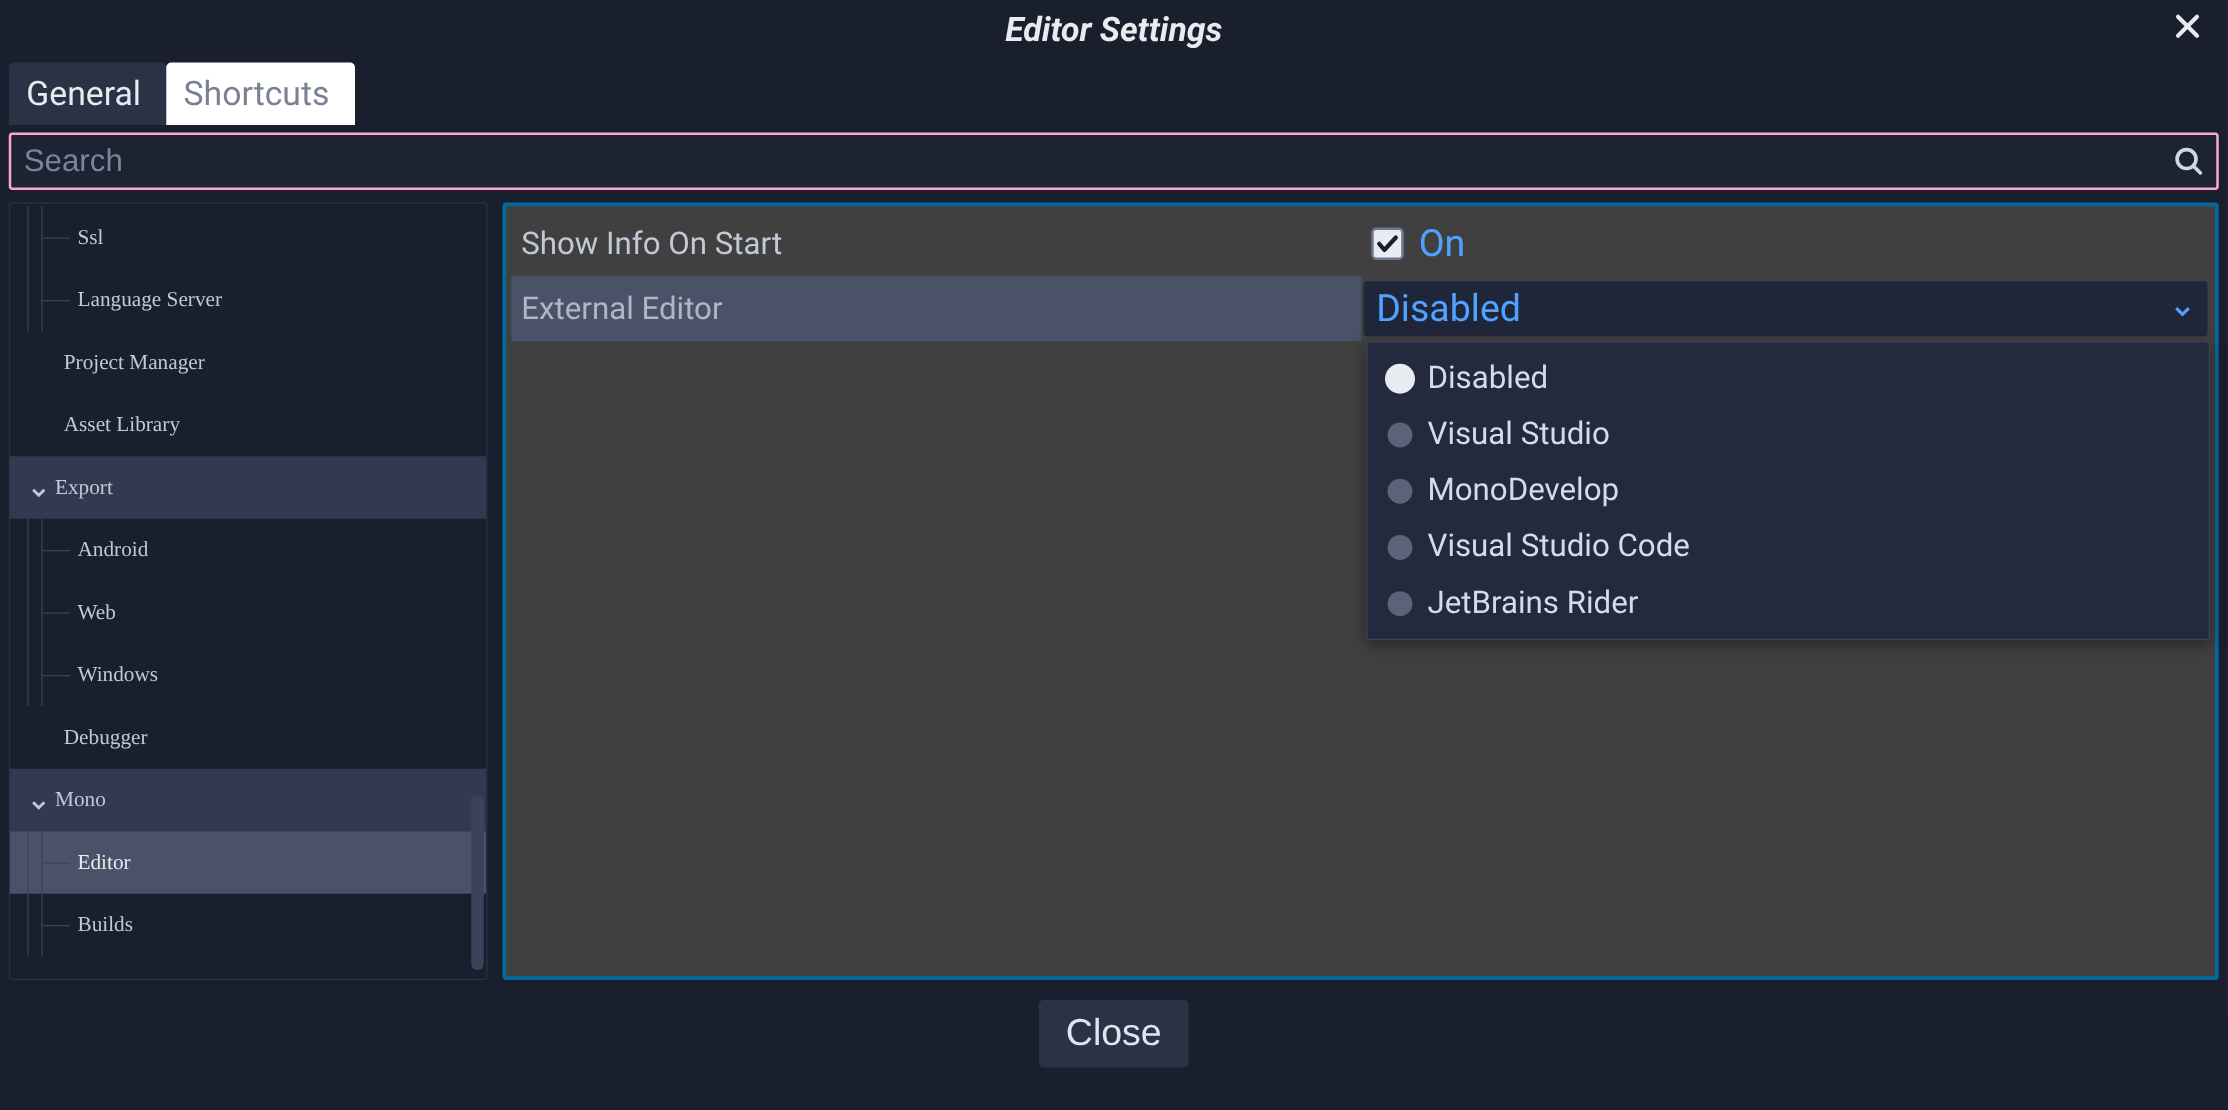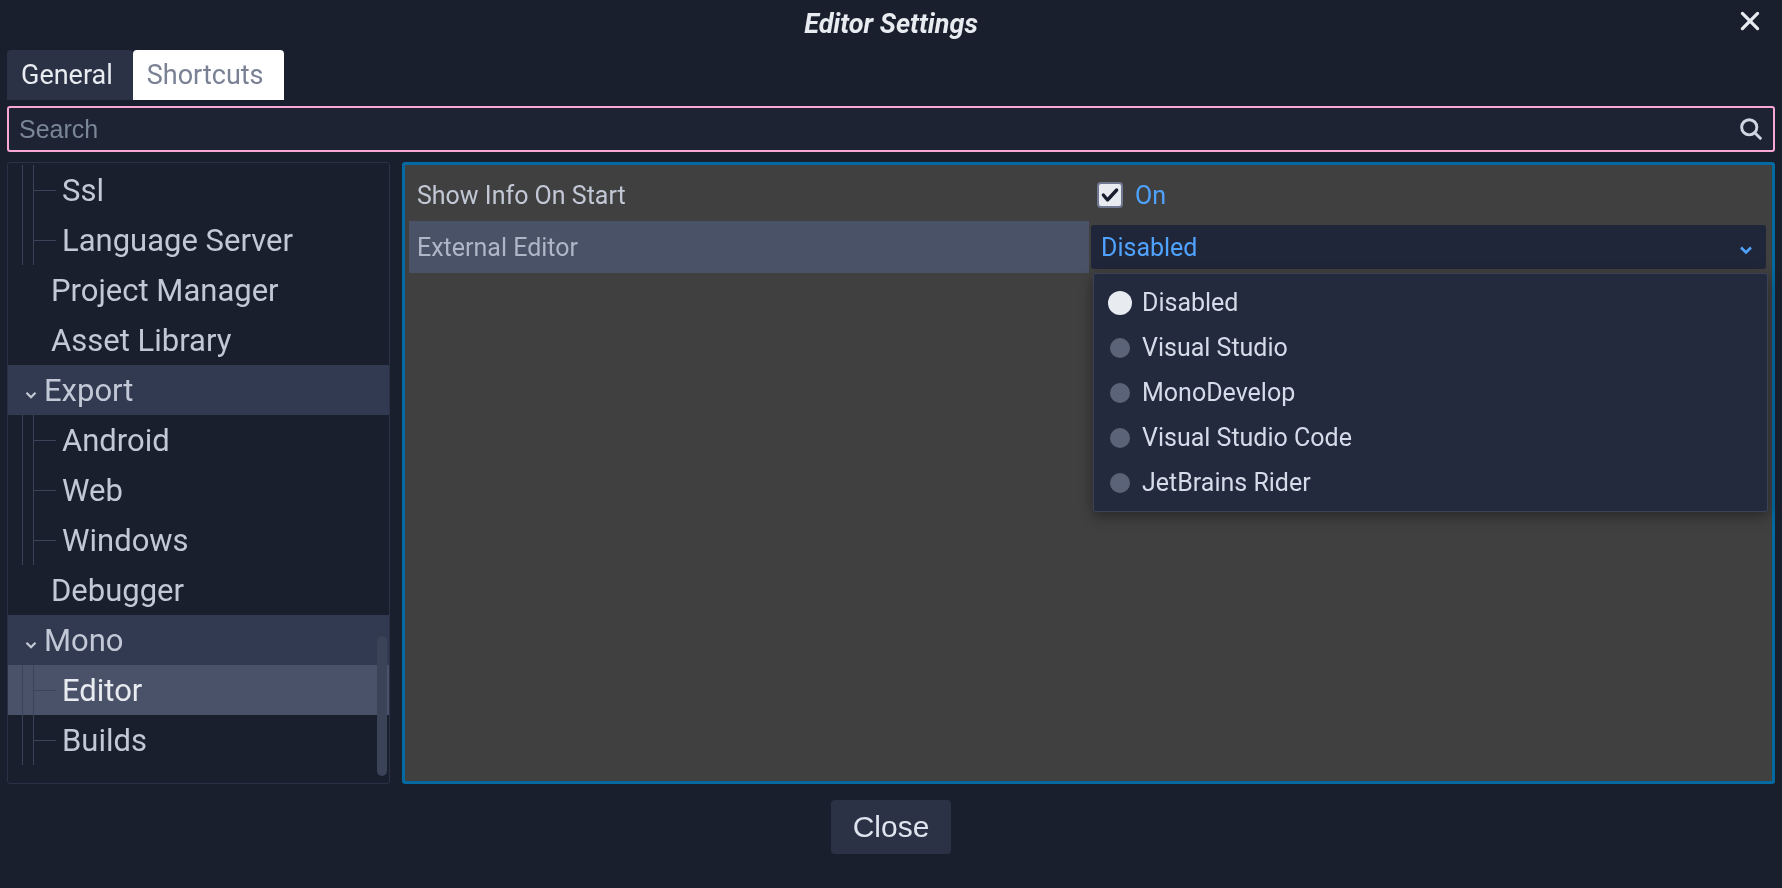--- a/index.html
+++ b/index.html
@@ -136,21 +136,21 @@
     height: 18px;
     color: #c2c8d5;
     margin-right: 4px;
     flex: none;
   }
   .tree-row.lv0 { padding-left: 14px; }
   .tree-row.lv1 { padding-left: 14px; }
   .tree-row.lv2 { padding-left: 14px; }
   .tree-row.header { background: #323a52; }
   .tree-row.selected { background: #4a5269; color: #e8ebf0; }
-  .tree-label { font-size: 31px; }
+  .tree-label { font-size: 17px; font-family: Liberation Serif, serif; }
   .scrollthumb {
     position: absolute;
     right: 2px;
     top: 473px;
     width: 10px;
     height: 140px;
     background: #3b4358;
     border-radius: 5px;
   }
   .content {
@@ -193,21 +193,21 @@
     height: 26px;
     border: 2px solid #6f7890;
     border-radius: 4px;
     background: #e8ebf0;
     display: inline-flex;
     align-items: center;
     justify-content: center;
     margin-right: 12px;
   }
   .checkbox svg { width: 20px; height: 20px; color: #1a1f2e; }
-  .accent { color: #4fa3ff; font-size: 25px; }
+  .accent { color: #4fa3ff; font-size: 30px; }
   .dropdown-field {
     flex: 1;
     height: 44px;
     display: flex;
     align-items: center;
     justify-content: space-between;
     background: #202639;
     border-radius: 3px;
     padding: 0 10px;
     margin: 0 2px;

